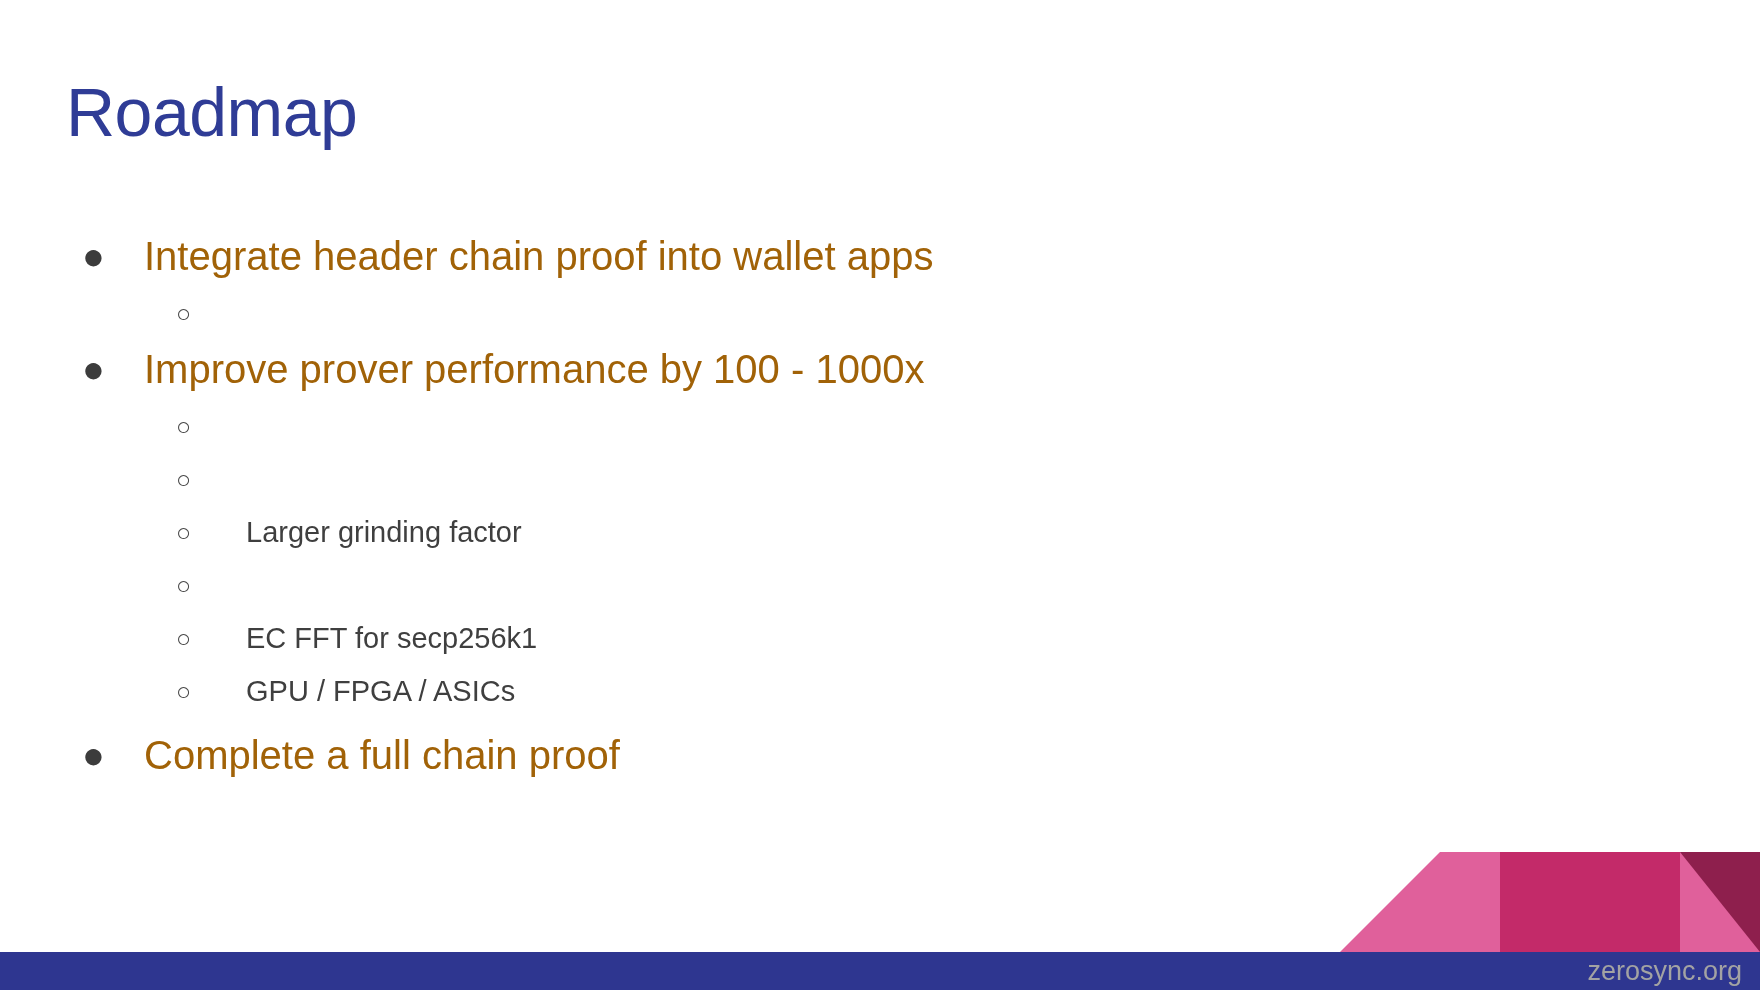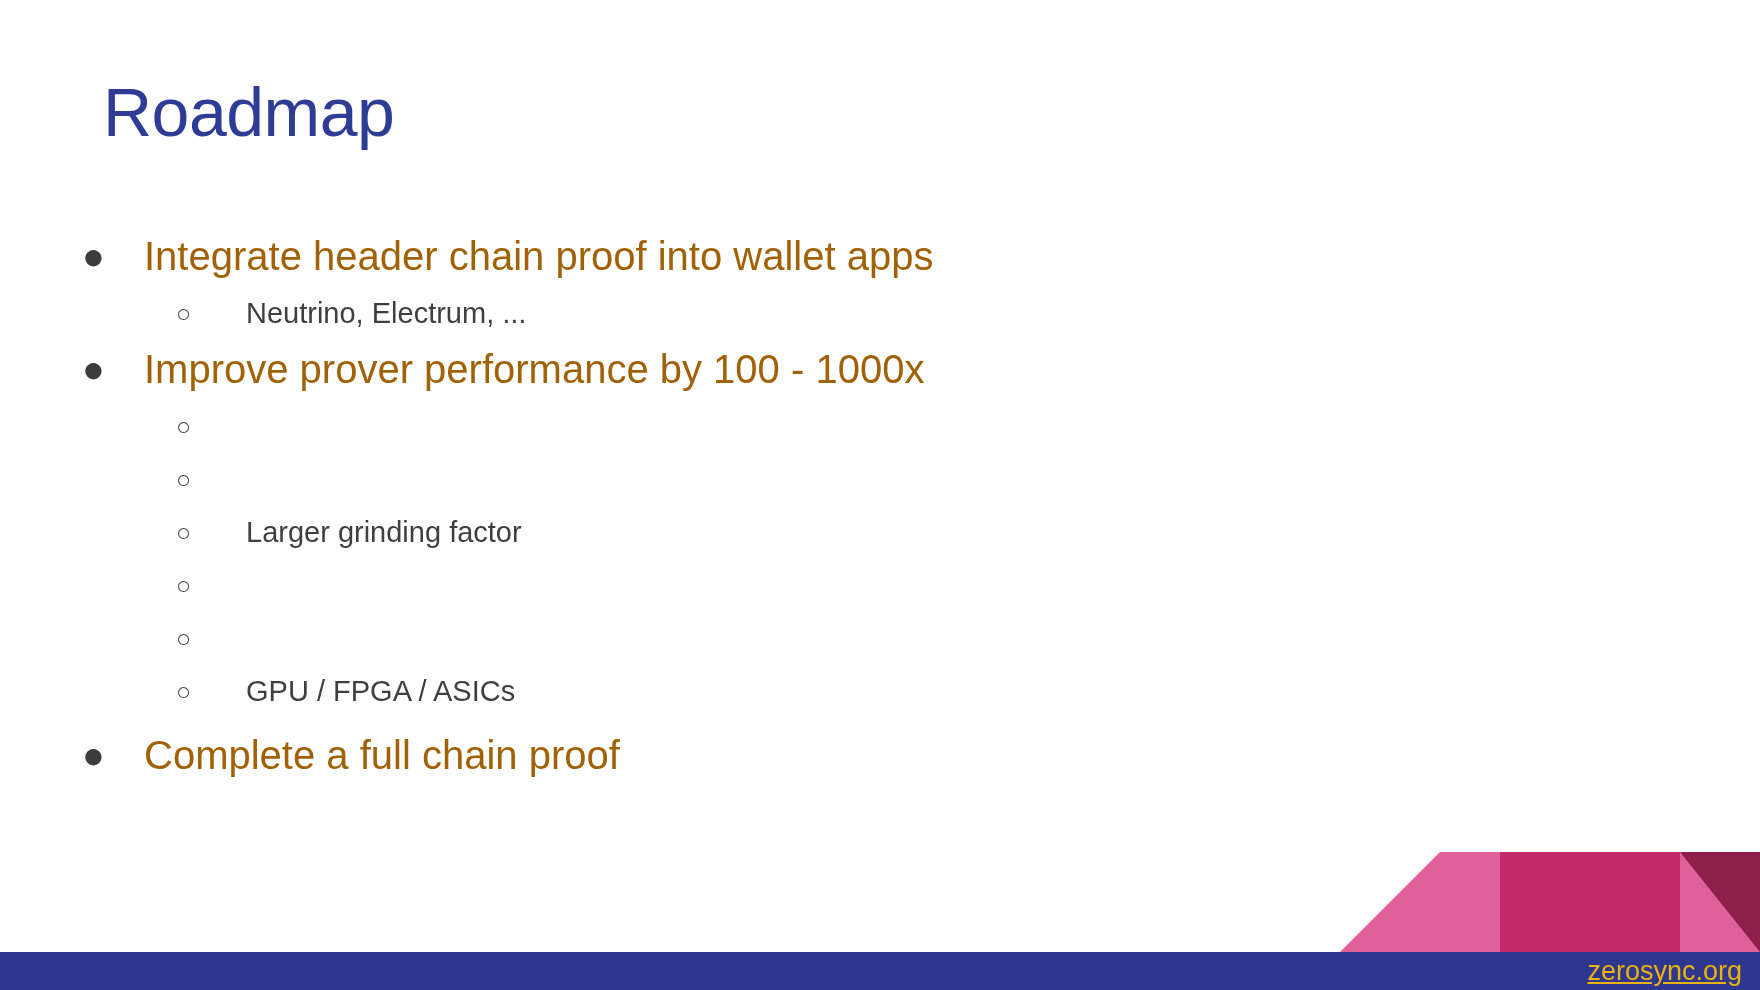--- a/index.html
+++ b/index.html
@@ -23,21 +23,20 @@
   .slide-title {
     position: absolute;
     left: 66px;
     top: 68px;
     font-size: 68px;
     line-height: 88px;
     font-weight: 400;
     color: #2f3c96;
     letter-spacing: -0.5px;
     white-space: nowrap;
-    margin-left: 37px;
   }
 
   
   .body-list {
     position: absolute;
     left: 66px;
     top: 228px;
     width: 1200px;
   }
 
@@ -112,44 +111,42 @@
     right: 0;
     bottom: 0;
     height: 38px;
     background: #2e3690;
   }
   .footer-text {
     position: absolute;
     right: 18px;
     top: 50%;
     transform: translateY(-50%);
-    color: #eab308;
+    color: #a3a3a3;
     font-size: 27px;
     line-height: 30px;
     white-space: nowrap;
-    text-decoration: underline;
   }
 </style>
 </head>
 <body>
 
 <div class="slide">
 
   <div class="slide-title">Roadmap</div>
 
   <div class="body-list">
 
     <div class="bullet-row level1">
       <span class="marker">●</span>
       <span class="text">Integrate header chain proof into wallet apps</span>
     </div>
 
     <div class="bullet-row level2">
       <span class="marker">○</span>
-      <span class="text">Neutrino, Electrum, ...</span>
     </div>
 
     <div class="bullet-row level1">
       <span class="marker">●</span>
       <span class="text">Improve prover performance by 100 - 1000x</span>
     </div>
 
     <div class="bullet-row level2">
       <span class="marker">○</span>
     </div>
@@ -162,20 +159,21 @@
       <span class="marker">○</span>
       <span class="text">Larger grinding factor</span>
     </div>
 
     <div class="bullet-row level2">
       <span class="marker">○</span>
     </div>
 
     <div class="bullet-row level2">
       <span class="marker">○</span>
+      <span class="text">EC FFT for secp256k1</span>
     </div>
 
     <div class="bullet-row level2">
       <span class="marker">○</span>
       <span class="text">GPU / FPGA / ASICs</span>
     </div>
 
     <div class="gap-after"></div>
 
     <div class="bullet-row level1">

